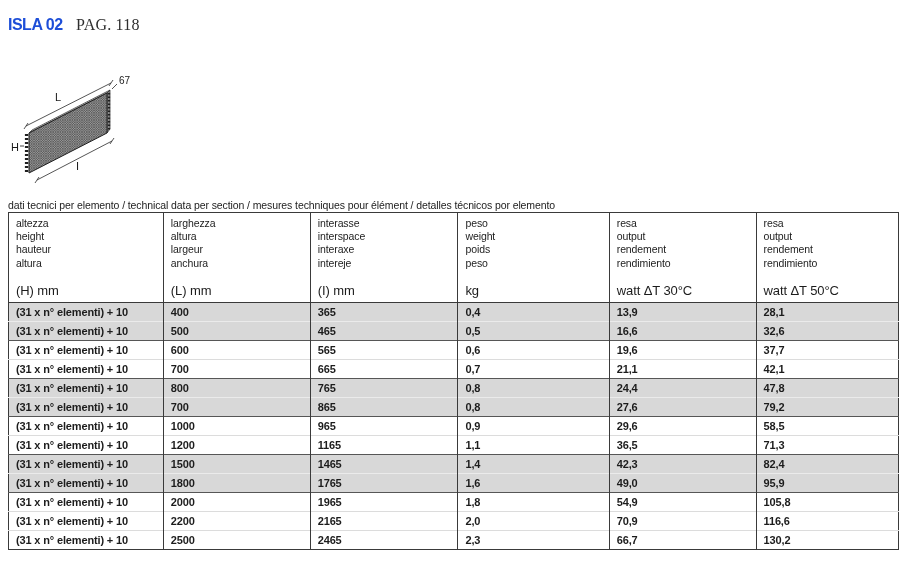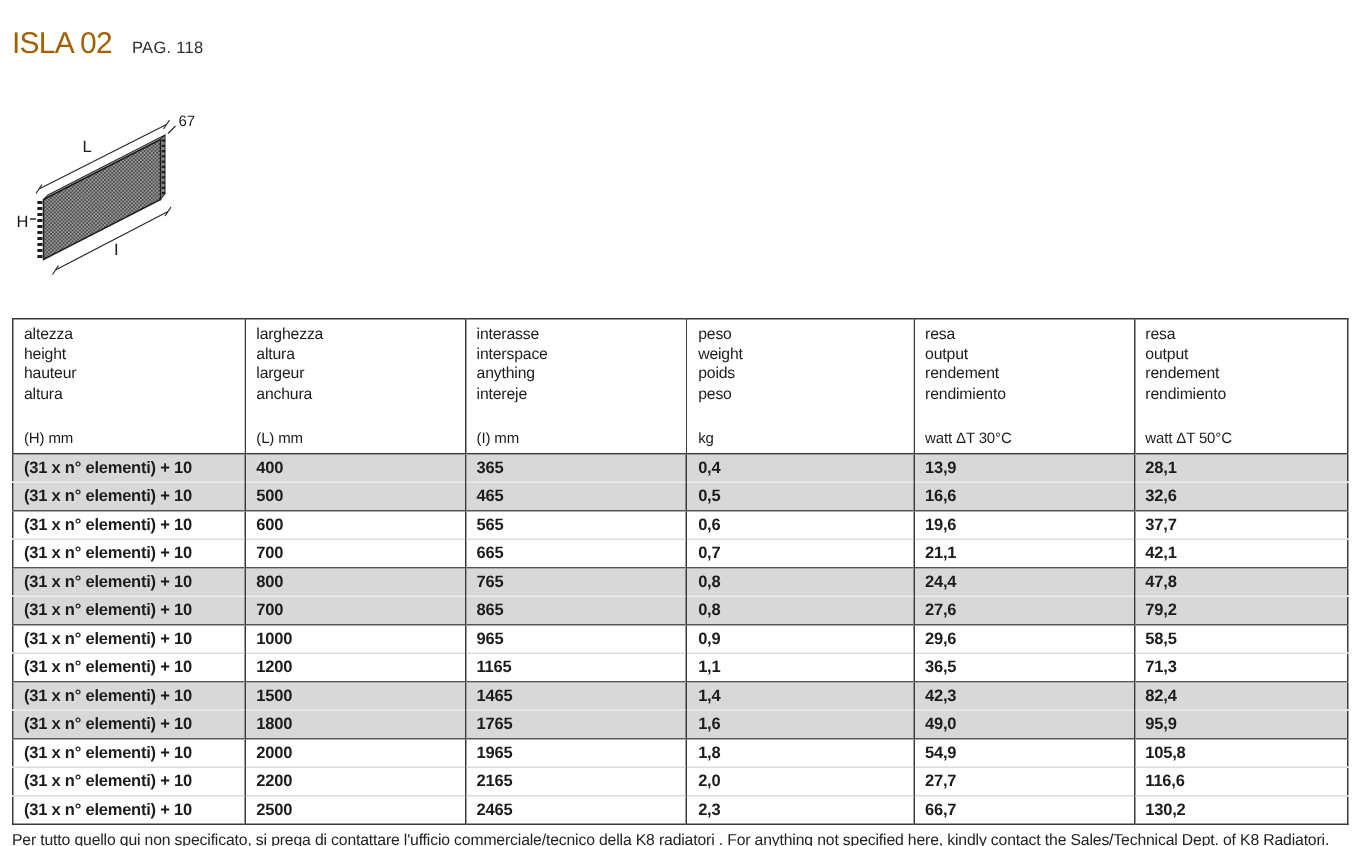--- a/index.html
+++ b/index.html
@@ -1,35 +1,35 @@
 <!DOCTYPE html>
 <html><head>
 <meta charset="utf-8">
 <style>
   html,body{margin:0;padding:0;background:#fff;}
   .page{
     position:relative;width:907px;height:564px;overflow:hidden;background:#fff;
     font-family:"Liberation Sans","DejaVu Sans",sans-serif;color:#1c1c1c;
   }
   .masthead{position:absolute;left:8px;top:5px;white-space:nowrap;}
-  .title{display:inline-block;font-size:20px;font-weight:normal;letter-spacing:-0.5px;color:#a16207;}
-  .page-ref{display:inline-block;margin-left:9px;font-size:11px;color:#2e2e2e;letter-spacing:0.2px;}
+  .title{display:inline-block;font-size:16px;font-weight:bold;letter-spacing:-0.5px;color:#1d4ed8;}
+  .page-ref{display:inline-block;margin-left:9px;font-size:16px;color:#2e2e2e;letter-spacing:0.2px;font-family:Liberation Serif, serif;}
   .diagram{position:absolute;left:10px;top:72px;width:130px;height:115px;}
   .diagram text{font-family:"Liberation Sans","DejaVu Sans",sans-serif;fill:#1a1a1a;}
   .caption{position:absolute;left:8px;top:188px;font-size:10.5px;color:#222;letter-spacing:-0.1px;white-space:nowrap;}
   .table-wrap{position:absolute;left:8px;top:212px;width:891px;}
   table{width:100%;border-collapse:collapse;table-layout:fixed;border:1.5px solid #3a3a3a;}
   th,td{border-left:1px solid #3a3a3a;box-sizing:border-box;overflow:hidden;white-space:nowrap;}
   th:first-child,td:first-child{border-left:none;}
   thead th{
     height:90px;background:#fff;font-weight:normal;text-align:left;vertical-align:top;
     border-bottom:1.5px solid #3a3a3a;position:relative;padding:4px 2px 0 7px;
   }
   .col-names div{font-size:10.5px;line-height:13.2px;letter-spacing:-0.1px;}
-  .col-unit{position:absolute;left:7px;bottom:4px;font-size:10px;letter-spacing:-0.1px;}
+  .col-unit{position:absolute;left:7px;bottom:4px;font-size:13px;letter-spacing:-0.1px;}
   tbody td{height:18px;line-height:18px;font-size:11px;font-weight:bold;padding:0 2px 0 7px;letter-spacing:-0.15px;}
   tbody tr.shade{background:#d8d8d8;}
   tbody tr.group-start td{border-top:1px solid #565656;}
   tbody tr.inner.shade td{border-top:1px solid #ebebeb;}
   tbody tr.inner:not(.shade) td{border-top:1px solid #dcdcdc;}
   .footer{position:absolute;left:8px;top:543px;width:893px;font-size:10.5px;color:#222;letter-spacing:-0.1px;white-space:nowrap;}
 </style>
 </head>
 <body>
 
@@ -68,20 +68,21 @@
 
     <text x="1" y="79" font-size="11">H</text>
     <line x1="10" y1="74" x2="14" y2="74" stroke="#2a2a2a" stroke-width="0.9"></line>
 
     <line x1="27" y1="108" x2="102" y2="69" stroke="#2a2a2a" stroke-width="0.8"></line>
     <line x1="25" y1="111" x2="29" y2="105" stroke="#2a2a2a" stroke-width="0.8"></line>
     <line x1="100" y1="72" x2="104" y2="66" stroke="#2a2a2a" stroke-width="0.8"></line>
     <text x="66" y="98" font-size="11">I</text>
   </svg>
 
+  <p class="caption">dati tecnici per elemento / technical data per section / mesures techniques pour élément / detalles técnicos por elemento</p>
 
   <div class="table-wrap">
     <table>
       <colgroup>
         <col style="width:17.4%">
           <col style="width:16.5%">
           <col style="width:16.6%">
         <col style="width:17.0%">
           <col style="width:16.5%">
           <col style="width:16.0%">
@@ -103,21 +104,21 @@
                 <div>altura</div>
                 <div>largeur</div>
                 <div>anchura</div>
               </div>
               <div class="col-unit">(L) mm</div>
             </th>
             <th>
               <div class="col-names">
                 <div>interasse</div>
                 <div>interspace</div>
-                <div>anything</div>
+                <div>interaxe</div>
                 <div>intereje</div>
               </div>
               <div class="col-unit">(I) mm</div>
             </th>
             <th>
               <div class="col-names">
                 <div>peso</div>
                 <div>weight</div>
                 <div>poids</div>
                 <div>peso</div>
@@ -231,30 +232,29 @@
             <td>1965</td>
             <td>1,8</td>
             <td>54,9</td>
             <td>105,8</td>
           </tr>
           <tr class="inner">
             <td>(31 x n° elementi) + 10</td>
             <td>2200</td>
             <td>2165</td>
             <td>2,0</td>
-            <td>27,7</td>
+            <td>70,9</td>
             <td>116,6</td>
           </tr>
           <tr class="inner">
             <td>(31 x n° elementi) + 10</td>
             <td>2500</td>
             <td>2465</td>
             <td>2,3</td>
             <td>66,7</td>
             <td>130,2</td>
           </tr>
         </tbody>
     </table>
   </div>
 
-  <p class="footer">Per tutto quello qui non specificato, si prega di contattare l'ufficio commerciale/tecnico della K8 radiatori . For anything not specified here, kindly contact the Sales/Technical Dept. of K8 Radiatori.</p>
 
 </div>
 
 </body></html>

